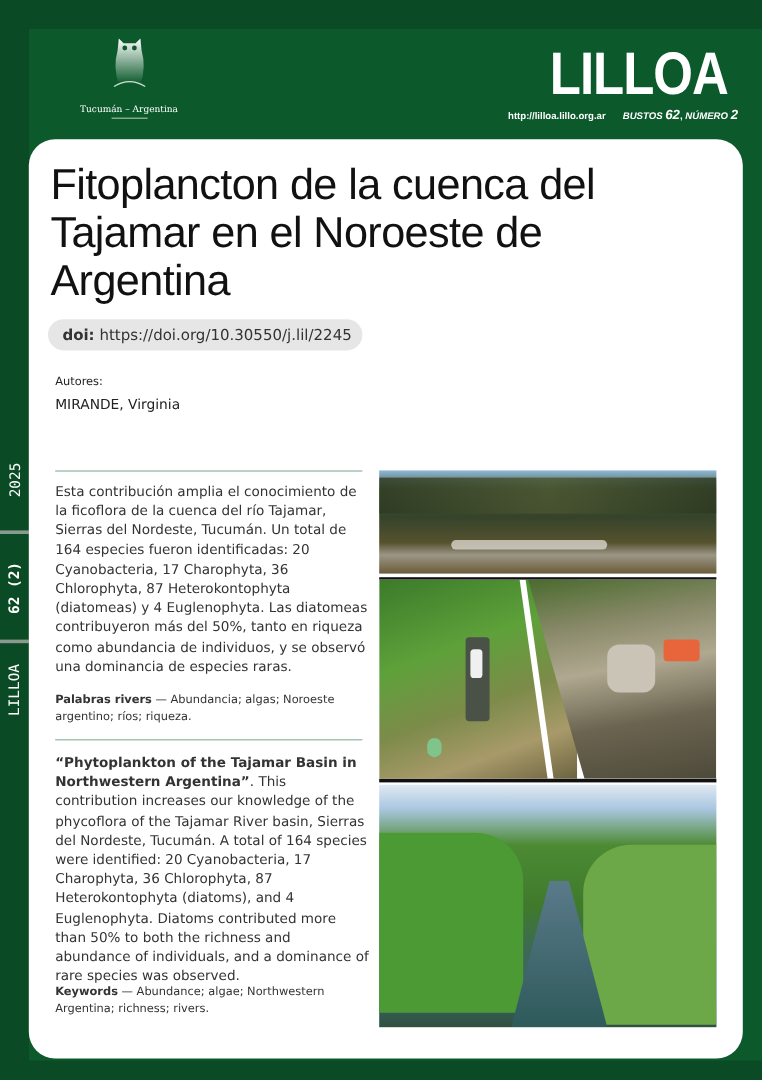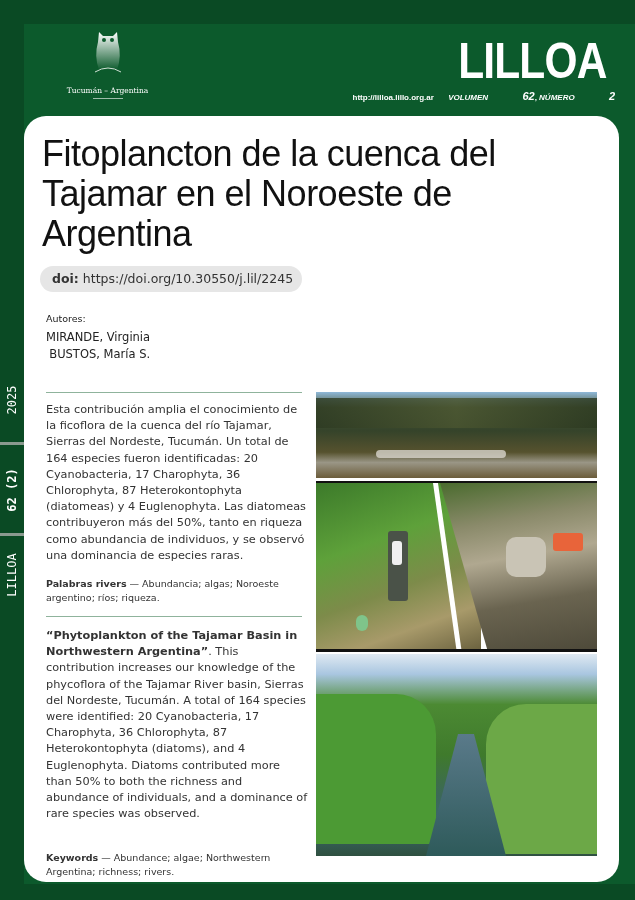--- a/index.html
+++ b/index.html
@@ -9,37 +9,37 @@
   .left-strip{position:absolute;left:0;top:24px;width:24px;height:860px;background:#0a4a24;}
   .bottom-strip{position:absolute;left:0;top:884px;width:635px;height:16px;background:#0a4a24;}
   .logo{position:absolute;left:40px;top:30px;width:135px;text-align:center;color:#fff;}
   .owl{width:30px;height:44px;margin:0 auto 4px;}
   .fml{font-family:"DejaVu Serif",serif;font-weight:bold;font-size:12.5px;letter-spacing:-0.2px;}
   .tuc{font-family:"DejaVu Serif",serif;font-size:7.5px;margin-top:4px;}
   .tuc-line{width:30px;height:1px;background:rgba(255,255,255,0.6);margin:3px auto 0;}
   .journal{position:absolute;right:28px;top:36px;color:#fff;font-family:"Liberation Sans",sans-serif;font-weight:bold;font-size:50px;letter-spacing:-1px;transform:scaleX(0.85);transform-origin:right;line-height:1;}
   .meta-row{position:absolute;right:20px;top:90px;color:#fff;font-family:"Liberation Sans",sans-serif;font-size:8px;font-weight:bold;}
   .meta-row .vol{font-style:italic;margin-left:12px;}
-  .meta-row .num{font-size:11px;font-style:italic;margin-left:32px;}
+  .meta-row .num{font-size:11px;font-style:italic;}
   .spine{position:absolute;left:0;width:24px;color:#fff;font-family:"DejaVu Sans Mono",monospace;font-size:12px;display:flex;align-items:center;justify-content:center;}
   .spine span{transform:rotate(-90deg);white-space:nowrap;display:block;}
   .spine-sep{position:absolute;left:0;width:24px;height:3px;background:#8a9a8f;}
   .card{position:absolute;left:24px;top:116px;width:595px;height:766px;background:#fff;border-radius:22px;}
   .title{position:absolute;left:42px;top:134px;width:520px;font-family:"Liberation Sans",sans-serif;font-size:36px;line-height:40px;color:#111;letter-spacing:-0.5px;}
   .doi{position:absolute;left:40px;top:266px;width:262px;height:26px;border-radius:13px;background:#e6e6e6;font-size:12.5px;line-height:26px;color:#333;padding-left:12px;box-sizing:border-box;}
   .doi b{font-weight:bold;}
   .authors-label{position:absolute;left:46px;top:313px;font-size:9.5px;color:#222;}
   .authors{position:absolute;left:46px;top:329px;font-size:11.5px;line-height:17px;color:#222;text-align:right;}
   .rule{position:absolute;left:46px;width:256px;height:1px;background:#8fb39c;}
   .abstract{position:absolute;left:46px;top:402px;width:262px;font-size:11.3px;line-height:16.2px;color:#333;}
   .kw{position:absolute;left:46px;top:577px;width:262px;font-size:9.5px;line-height:13.5px;color:#333;}
   .kw b{font-weight:bold;}
   .abstract-en{position:absolute;left:46px;top:628px;width:262px;font-size:11.3px;line-height:16.2px;color:#333;}
   .abstract-en b{font-weight:bold;}
-  .kw-en{position:absolute;left:46px;top:820px;width:262px;font-size:9.5px;line-height:13.5px;color:#333;margin-top:31px;}
+  .kw-en{position:absolute;left:46px;top:820px;width:262px;font-size:9.5px;line-height:13.5px;color:#333;}
   .kw-en b{font-weight:bold;}
   .photo{position:absolute;overflow:hidden;}
   .p1{left:316px;top:392px;width:281px;height:86px;background:linear-gradient(180deg,#8fb8d8 0%,#4b5a3a 18%,#35432a 45%,#56522e 70%,#9a9686 82%,#6b5c3a 100%);}
   .p2{left:316px;top:483px;width:165px;height:166px;background:linear-gradient(160deg,#3c7a2a 0%,#5ea13a 35%,#7d8b4a 60%,#a89a6a 80%,#6c6340 100%);clip-path:polygon(0 0,100% 0,100% 100%,0 100%);}
   .p3{left:440px;top:483px;width:157px;height:166px;background:linear-gradient(170deg,#4a6b2e 0%,#8a8a6a 25%,#b0a890 45%,#6a6450 70%,#4e4a3a 100%);clip-path:polygon(0 0,100% 0,100% 100%,30% 100%);}
   .p4{left:316px;top:654px;width:281px;height:202px;background:linear-gradient(180deg,#dfe9f2 0%,#a9c6e0 10%,#4c8a33 25%,#3f7a2c 50%,#3c6858 70%,#3a6a6a 85%,#2f5040 100%);}
   .person{position:absolute;border-radius:3px;}
 </style>
 </head>
 <body>
@@ -62,21 +62,21 @@
       <circle cx="19" cy="10" r="2" fill="#0c5a2c"></circle>
     <path d="M2 42 Q15 34 28 42" stroke="#cfe0d4" stroke-width="1" fill="none"></path>
   </svg>
   <div class="tuc">Tucumán – Argentina</div>
   <div class="tuc-line"></div>
 </div>
 
 <div class="journal">LILLOA</div>
 <div class="meta-row">
   <span>http://lilloa.lillo.org.ar</span>
-  <span class="vol">VOLUMEN</span>
+  <span class="vol">BUSTOS</span>
   <span class="num">62</span><span>, </span>
   <span style="font-style:italic">NÚMERO</span>
   <span class="num">2</span>
 </div>
 
 <div class="spine" style="top:372px;height:56px;">
     <span>2025</span>
   </div>
 <div class="spine-sep" style="top:442px;"></div>
 <div class="spine" style="top:455px;height:70px;font-weight:bold;">
@@ -92,21 +92,20 @@
 <div class="title">Fitoplancton de la cuenca del Tajamar en el Noroeste de Argentina</div>
 
 <div class="doi">
   <b>doi:</b>
   <span>https://doi.org/10.30550/j.lil/2245</span>
 </div>
 
 <div class="authors-label">Autores:</div>
 <div class="authors">
   <div>MIRANDE, Virginia</div>
-  <div>BUSTOS, María S.</div>
 </div>
 
 <div class="rule" style="top:392px;"></div>
 
 <div class="abstract">Esta contribución amplia el conocimiento de la ficoflora de la cuenca del río Tajamar, Sierras del Nordeste, Tucumán. Un total de 164 especies fueron identificadas: 20 Cyanobacteria, 17 Charophyta, 36 Chlorophyta, 87 Heterokontophyta (diatomeas) y 4 Euglenophyta. Las diatomeas contribuyeron más del 50%, tanto en riqueza como abundancia de individuos, y se observó una dominancia de especies raras.</div>
 <div class="kw"><b>Palabras rivers</b><span> — Abundancia; algas; Noroeste argentino; ríos; riqueza.</span></div>
 
 <div class="rule" style="top:616px;"></div>
 
 <div class="abstract-en"><b>“Phytoplankton of the Tajamar Basin in Northwestern Argentina”</b><span>. This contribution increases our knowledge of the phycoflora of the Tajamar River basin, Sierras del Nordeste, Tucumán. A total of 164 species were identified: 20 Cyanobacteria, 17 Charophyta, 36 Chlorophyta, 87 Heterokontophyta (diatoms), and 4 Euglenophyta. Diatoms contributed more than 50% to both the richness and abundance of individuals, and a dominance of rare species was observed.</span></div>

